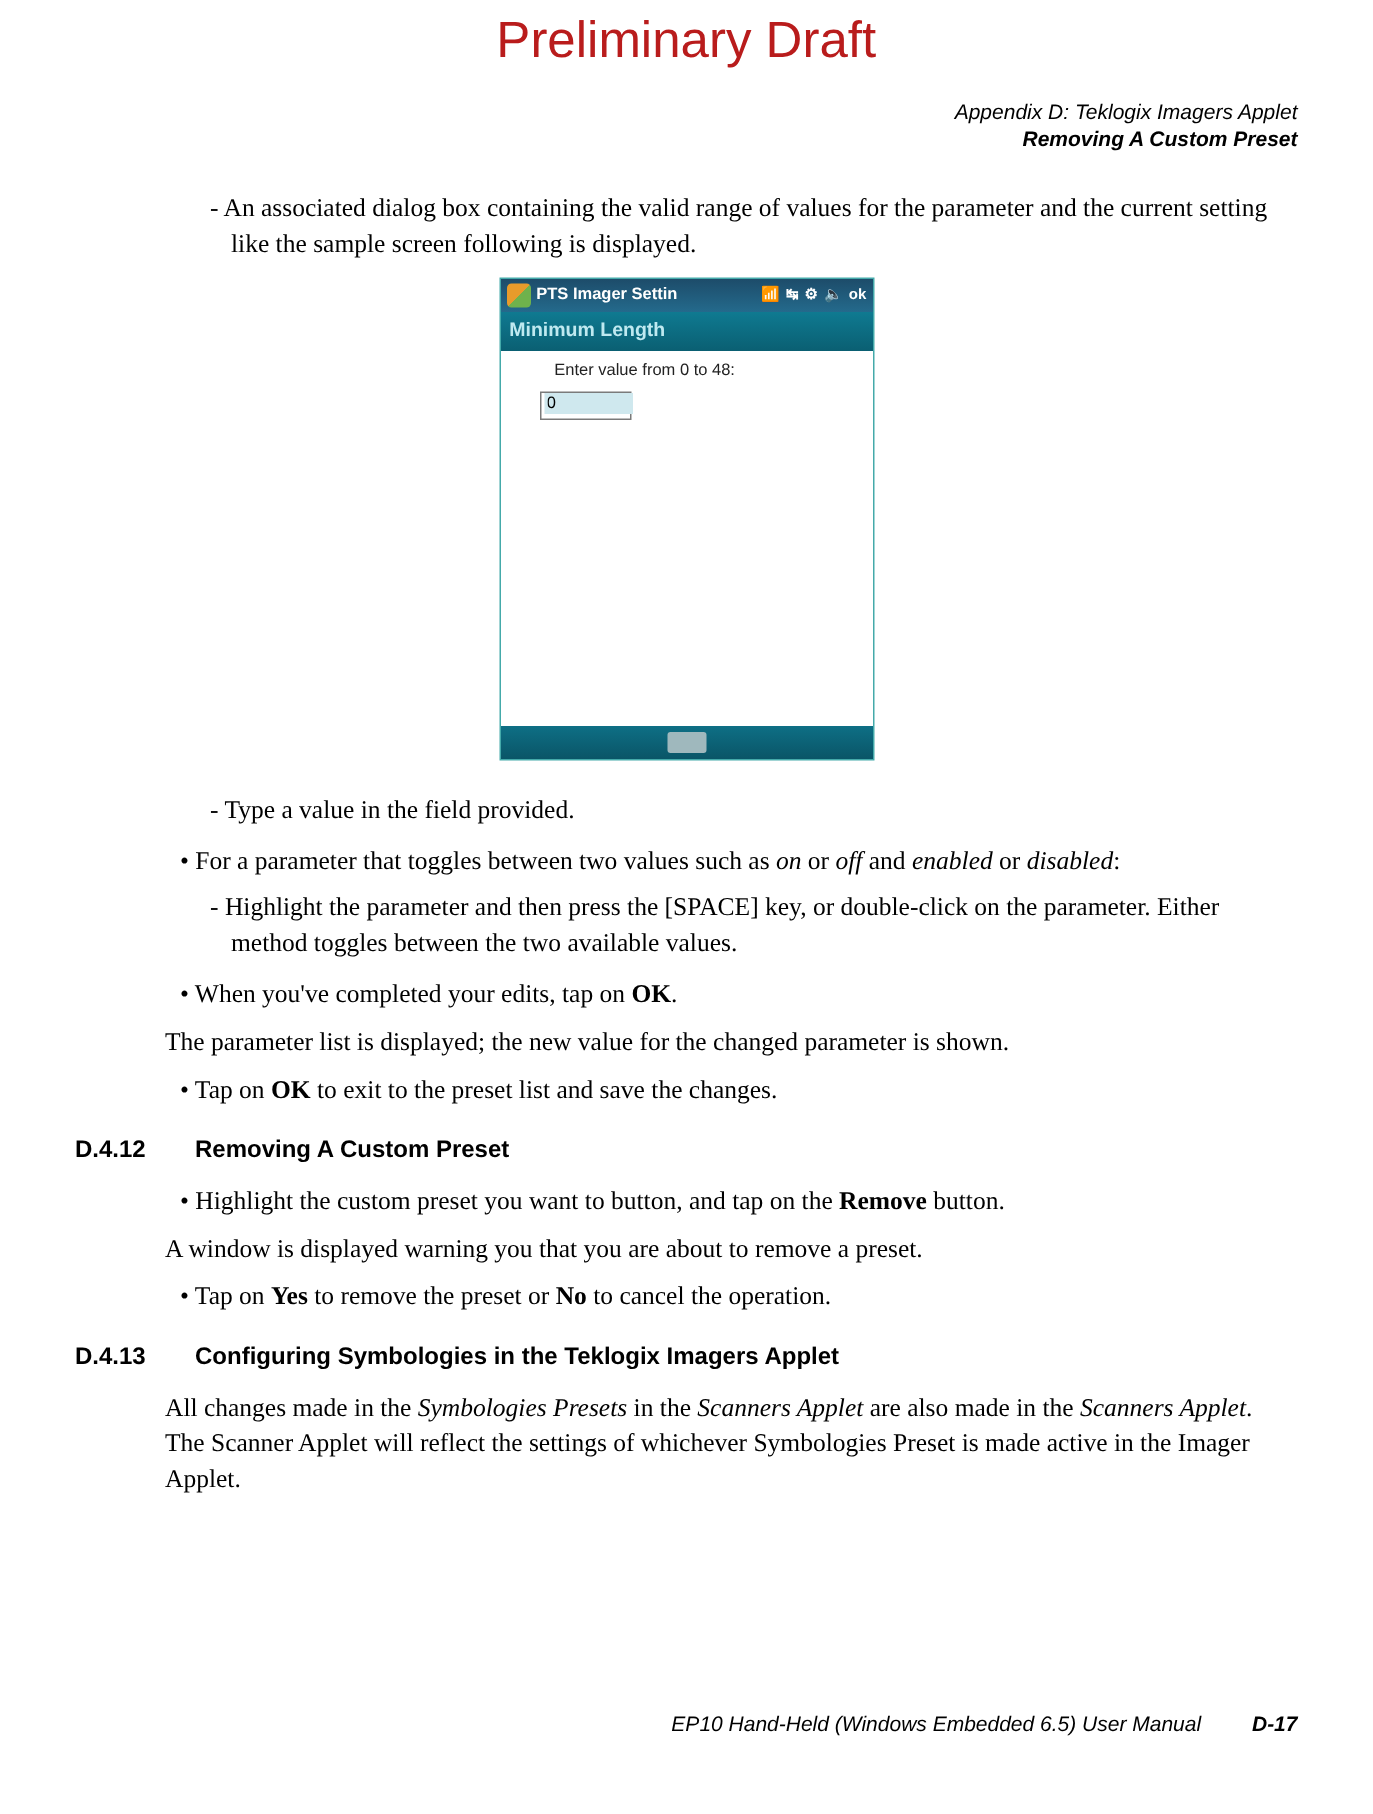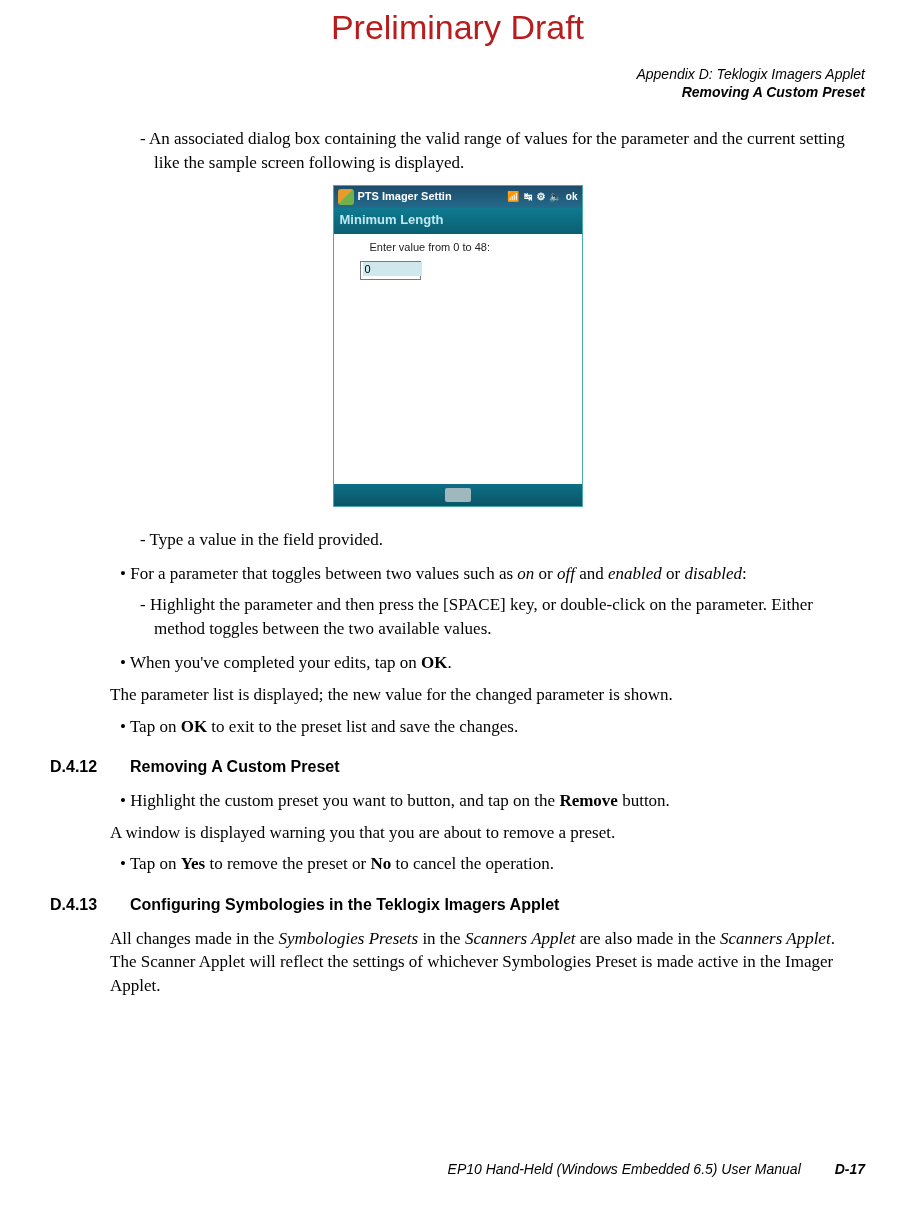--- a/index.html
+++ b/index.html
@@ -68,21 +68,21 @@
     font-family: 'Segoe UI Semibold','Segoe UI', Tahoma, Arial, sans-serif;
     font-weight: 600;
     font-size: 16px;
     margin-top: 18px;
     margin-bottom: 10px;
     margin-left: 0;
   }
   .heading .num { display:inline-block; width: 80px; }
   .footer {
     position: absolute;
-    bottom: 32px;
+    bottom: 52px;
     right: 50px;
     font-family: 'Segoe UI', Tahoma, Arial, sans-serif;
     font-style: italic;
     font-size: 14px;
   }
   .footer .pnum { font-weight: bold; margin-left: 30px; font-style: italic;}
   
   .screenshot-wrap { text-align:center; margin: 8px 0 14px 0; }
   .screenshot {
     display:inline-block;

